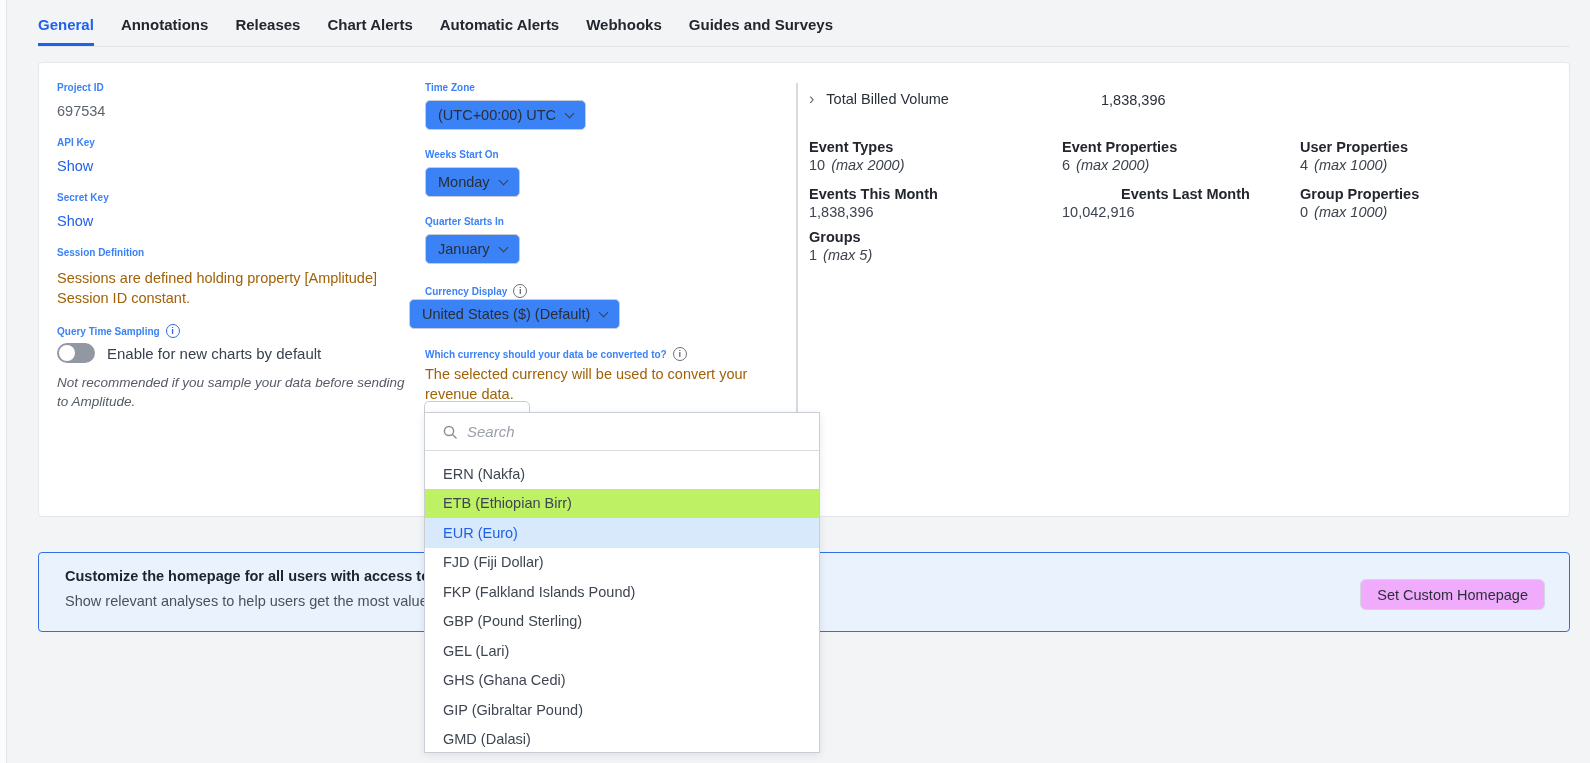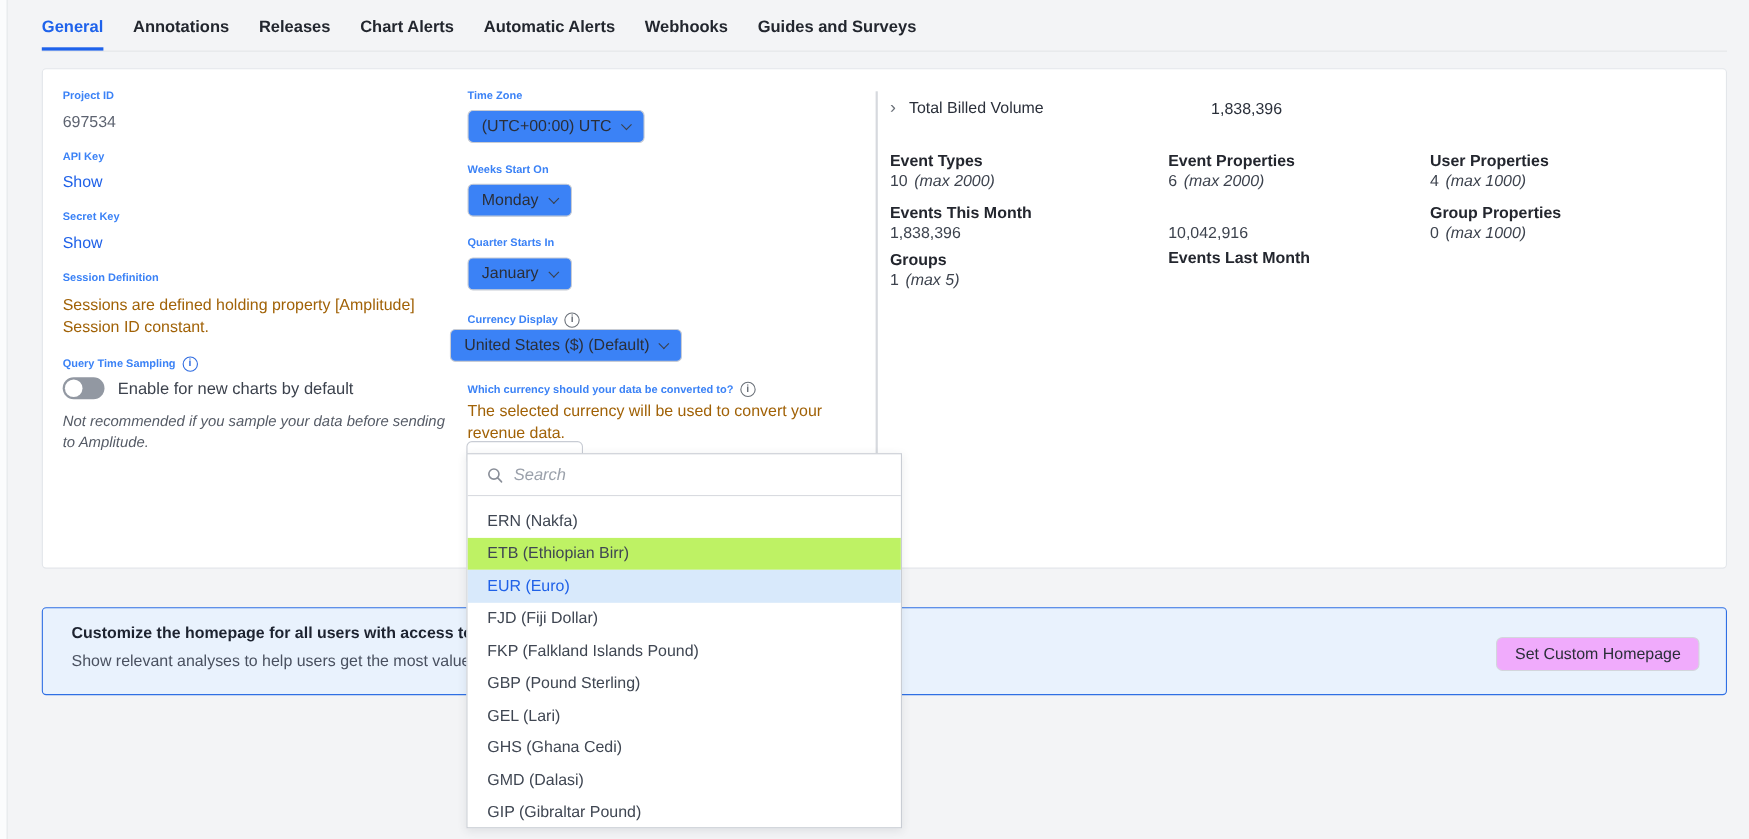--- a/index.html
+++ b/index.html
@@ -152,21 +152,21 @@
 
   <div class="abs stat-label" style="left:1023px; top:76px;">Event Properties</div>
   <div class="abs stat-value" style="left:1023px; top:94px;"><span>6</span><span class="stat-max">(max 2000)</span></div>
 
   <div class="abs stat-label" style="left:1261px; top:76px;">User Properties</div>
   <div class="abs stat-value" style="left:1261px; top:94px;"><span>4</span><span class="stat-max">(max 1000)</span></div>
 
   <div class="abs stat-label" style="left:770px; top:123px;">Events This Month</div>
   <div class="abs stat-value" style="left:770px; top:141px;"><span>1,838,396</span><span class="stat-max"></span></div>
 
-  <div class="abs stat-label" style="left:1023px; top:123px;margin-top:41px;">Events Last Month</div>
+  <div class="abs stat-label" style="left:1082px; top:123px;">Events Last Month</div>
   <div class="abs stat-value" style="left:1023px; top:141px;"><span>10,042,916</span><span class="stat-max"></span></div>
 
   <div class="abs stat-label" style="left:1261px; top:123px;">Group Properties</div>
   <div class="abs stat-value" style="left:1261px; top:141px;"><span>0</span><span class="stat-max">(max 1000)</span></div>
 
   <div class="abs stat-label" style="left:770px; top:166px;">Groups</div>
   <div class="abs stat-value" style="left:770px; top:184px;"><span>1</span><span class="stat-max">(max 5)</span></div>
 </div>
 
 <div class="banner">
@@ -187,16 +187,16 @@
   </div>
   <div class="opt-list">
     <div class="opt">ERN (Nakfa)</div>
     <div class="opt hovered">ETB (Ethiopian Birr)</div>
     <div class="opt selected">EUR (Euro)</div>
     <div class="opt">FJD (Fiji Dollar)</div>
     <div class="opt">FKP (Falkland Islands Pound)</div>
     <div class="opt">GBP (Pound Sterling)</div>
     <div class="opt">GEL (Lari)</div>
     <div class="opt">GHS (Ghana Cedi)</div>
+    <div class="opt">GIP (Gibraltar Pound)</div>
     <div class="opt">GMD (Dalasi)</div>
-    <div class="opt">GIP (Gibraltar Pound)</div>
   </div>
 </div>
 
 </body></html>

